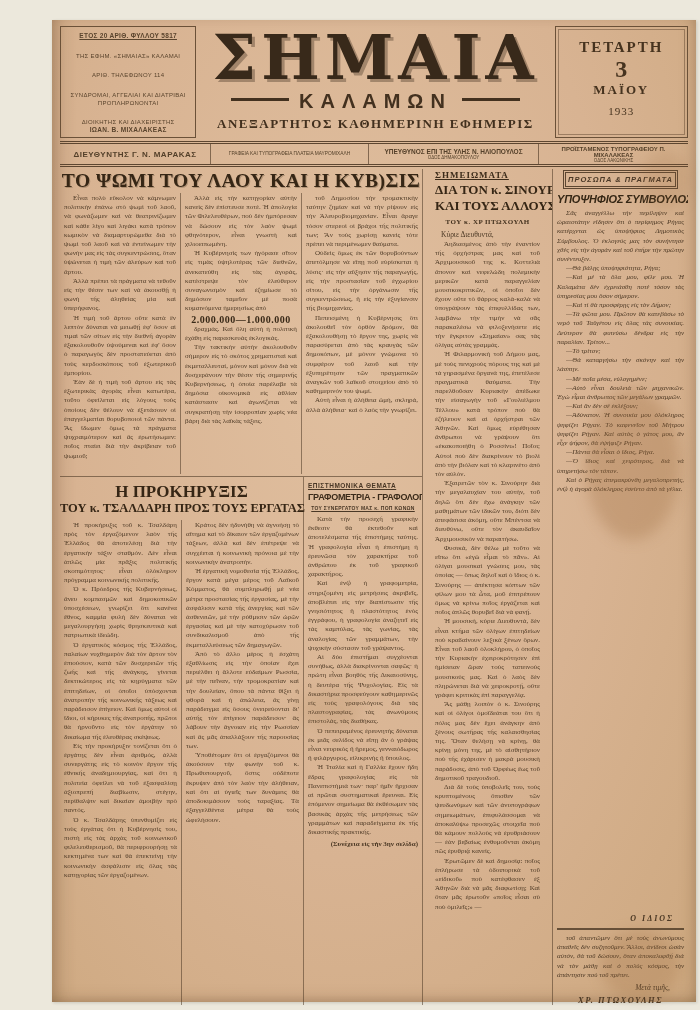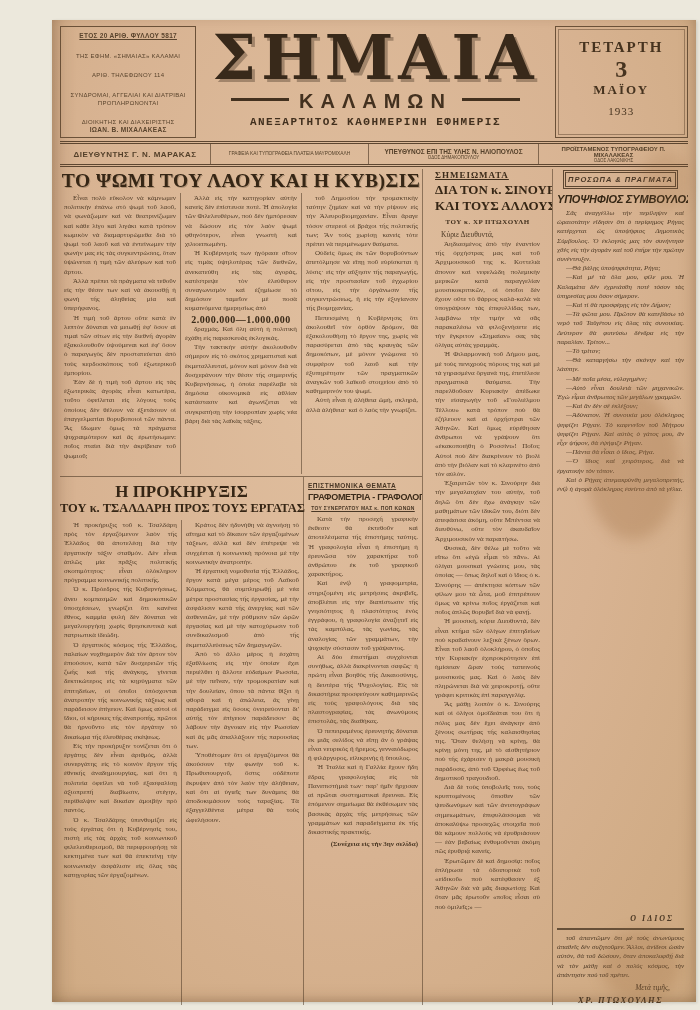--- a/index.html
+++ b/index.html
@@ -37,22 +37,22 @@
   .mast-center{flex:1;text-align:center;padding-top:2px;}
   .paper-title{
     font-size:62px;line-height:60px;font-weight:bold;letter-spacing:5px;
     color:#38291a;text-shadow:3px 3px 0 rgba(56,41,26,.35);
     font-family:"DejaVu Serif","Liberation Serif",serif;
   }
   .kalamon-row{display:flex;align-items:center;justify-content:center;gap:10px;margin-top:2px;text-align:center;}
   .kal-bar{width:58px;height:4px;border-top:3px solid #43311f;}
   .kalamon{font-family:"Liberation Sans",sans-serif;font-size:20px;font-weight:bold;letter-spacing:7px;color:#43311f;}
   .tagline{
-    margin-top:3px;font-family:Liberation Mono, monospace;font-weight:bold;
-    font-size:11px;letter-spacing:1.5px;color:#42301e;
+    margin-top:3px;font-family:Liberation Serif, serif;font-weight:bold;
+    font-size:13px;letter-spacing:1.5px;color:#42301e;
   }
   .date-box{
     box-sizing:border-box;width:156px;border:1px solid #6b5138;outline:1px solid rgba(107,81,56,.55);outline-offset:-4px;
     text-align:center;color:#46331f;padding-top:12px;
     font-family:"Liberation Serif",serif;
   }
   .date-weekday{font-size:15px;font-weight:bold;letter-spacing:2px;}
   .date-day{font-size:24px;font-weight:bold;line-height:26px;}
   .date-month{font-size:13px;font-weight:bold;letter-spacing:2px;}
   .date-year{font-size:11px;margin-top:7px;letter-spacing:1px;}
@@ -276,21 +276,21 @@
           <p class="para">—Καὶ μὲ τὰ ὅλα μου, φίλε μου. Ἡ Καλαμάτα δὲν ἐχρειάσθη ποτὲ τόσον τὰς ὑπηρεσίας μου ὅσον σήμερον.</p>
           <p class="para">—Καὶ τί θὰ προσφέρῃς εἰς τὸν Δῆμον;</p>
           <p class="para">—Τὰ φῶτα μου. Πρῶτον θὰ κατεβάσω τὸ νερὸ τοῦ Ταϋγέτου εἰς ὅλας τὰς συνοικίας. Δεύτερον θὰ φυτεύσω δένδρα εἰς τὴν παραλίαν. Τρίτον...</p>
           <p class="para">—Τὸ τρίτον;</p>
           <p class="para">—Θὰ καταργήσω τὴν σκόνην καὶ τὴν λάσπην.</p>
           <p class="para">—Μὲ ποῖα μέσα, εὐλογημένε;</p>
           <p class="para">—Αὐτὸ εἶναι δουλειὰ τῶν μηχανικῶν. Ἐγὼ εἶμαι ἄνθρωπος τῶν μεγάλων γραμμῶν.</p>
           <p class="para">—Καὶ ἂν δὲν σὲ ἐκλέξουν;</p>
           <p class="para">—Ἀδύνατον. Ἡ συνοικία μου ὁλόκληρος ψηφίζει Ρήγαν. Τὸ καφενεῖον τοῦ Μήτρου ψηφίζει Ρήγαν. Καὶ αὐτὸς ὁ γάτος μου, ἂν εἶχε ψῆφον, θὰ ἐψήφιζε Ρήγαν.</p>
           <p class="para">—Πάντα θὰ εἶσαι ὁ ἴδιος, Ρήγα.</p>
-          <p class="para">—Ὁ ἴδιος καὶ χειρότερος, διὰ νὰ ἐργατικὴν τὸν τόπον.</p>
+          <p class="para">—Ὁ ἴδιος καὶ χειρότερος, διὰ νὰ ὑπηρετήσω τὸν τόπον.</p>
           <p class="para">Καὶ ὁ Ρήγας ἀπεμακρύνθη μεγαλοπρεπής, ἐνῷ ἡ ἀγορὰ ὁλόκληρος ἐσείετο ἀπὸ τὰ γέλια.</p>
         </div>
       <div class="sig-right">Ο ΙΔΙΟΣ</div>
       <div class="divider"></div>
       <div class="bodytext">
           <p class="para">τοῦ ἀπαντῶμεν ὅτι μὲ τοὺς ἀνωνύμους ἀπαθεῖς δὲν συζητοῦμεν. Ἄλλοι, ἀνίδεοι ὡσὰν αὐτόν, θὰ τοῦ δώσουν, ὅταν ἀποκαλυφθῇ διὰ νὰ τὸν μάθῃ καὶ ὁ πολὺς κόσμος, τὴν ἀπάντησιν ποὺ τοῦ πρέπει.</p>
         </div>
       <div class="closing">Μετὰ τιμῆς,</div>
       <div class="signature">ΧΡ. ΠΤΩΧΟΥΛΗΣ</div>
     </div>

